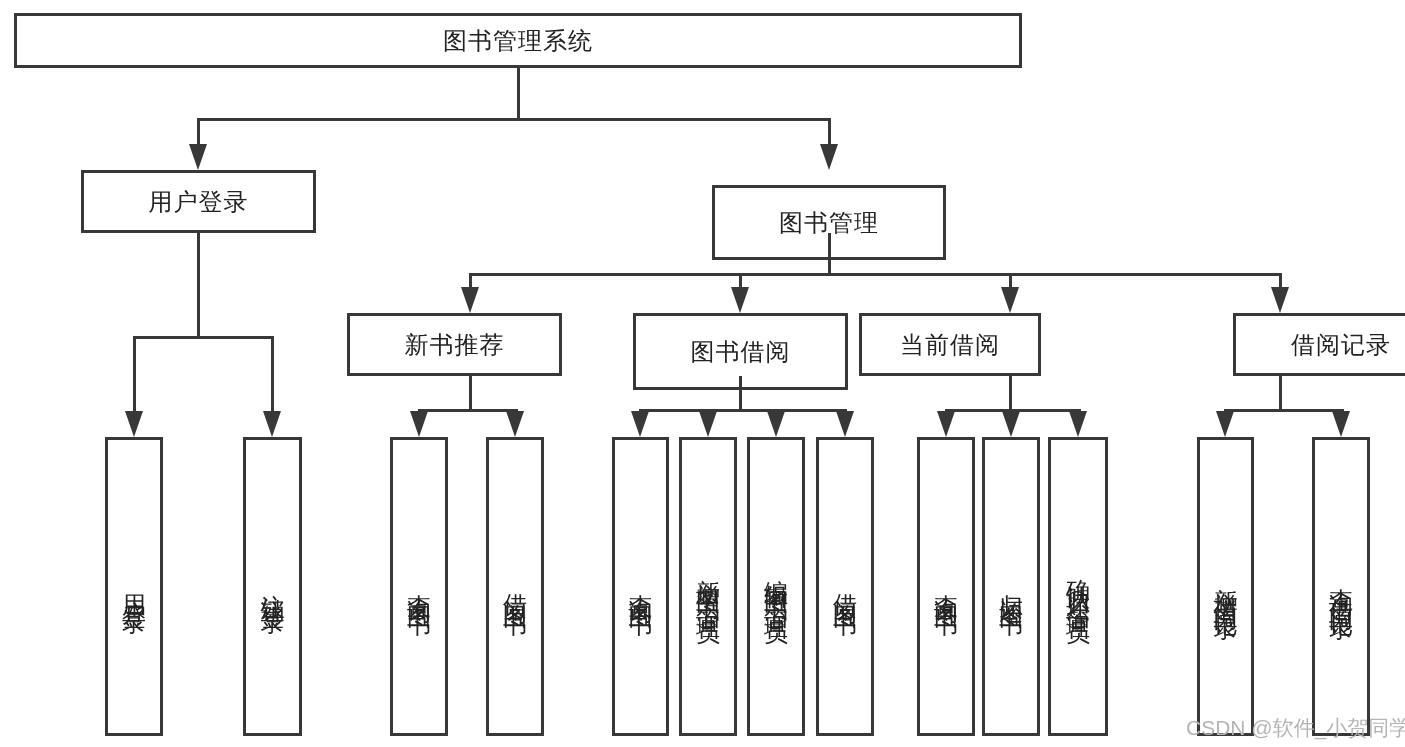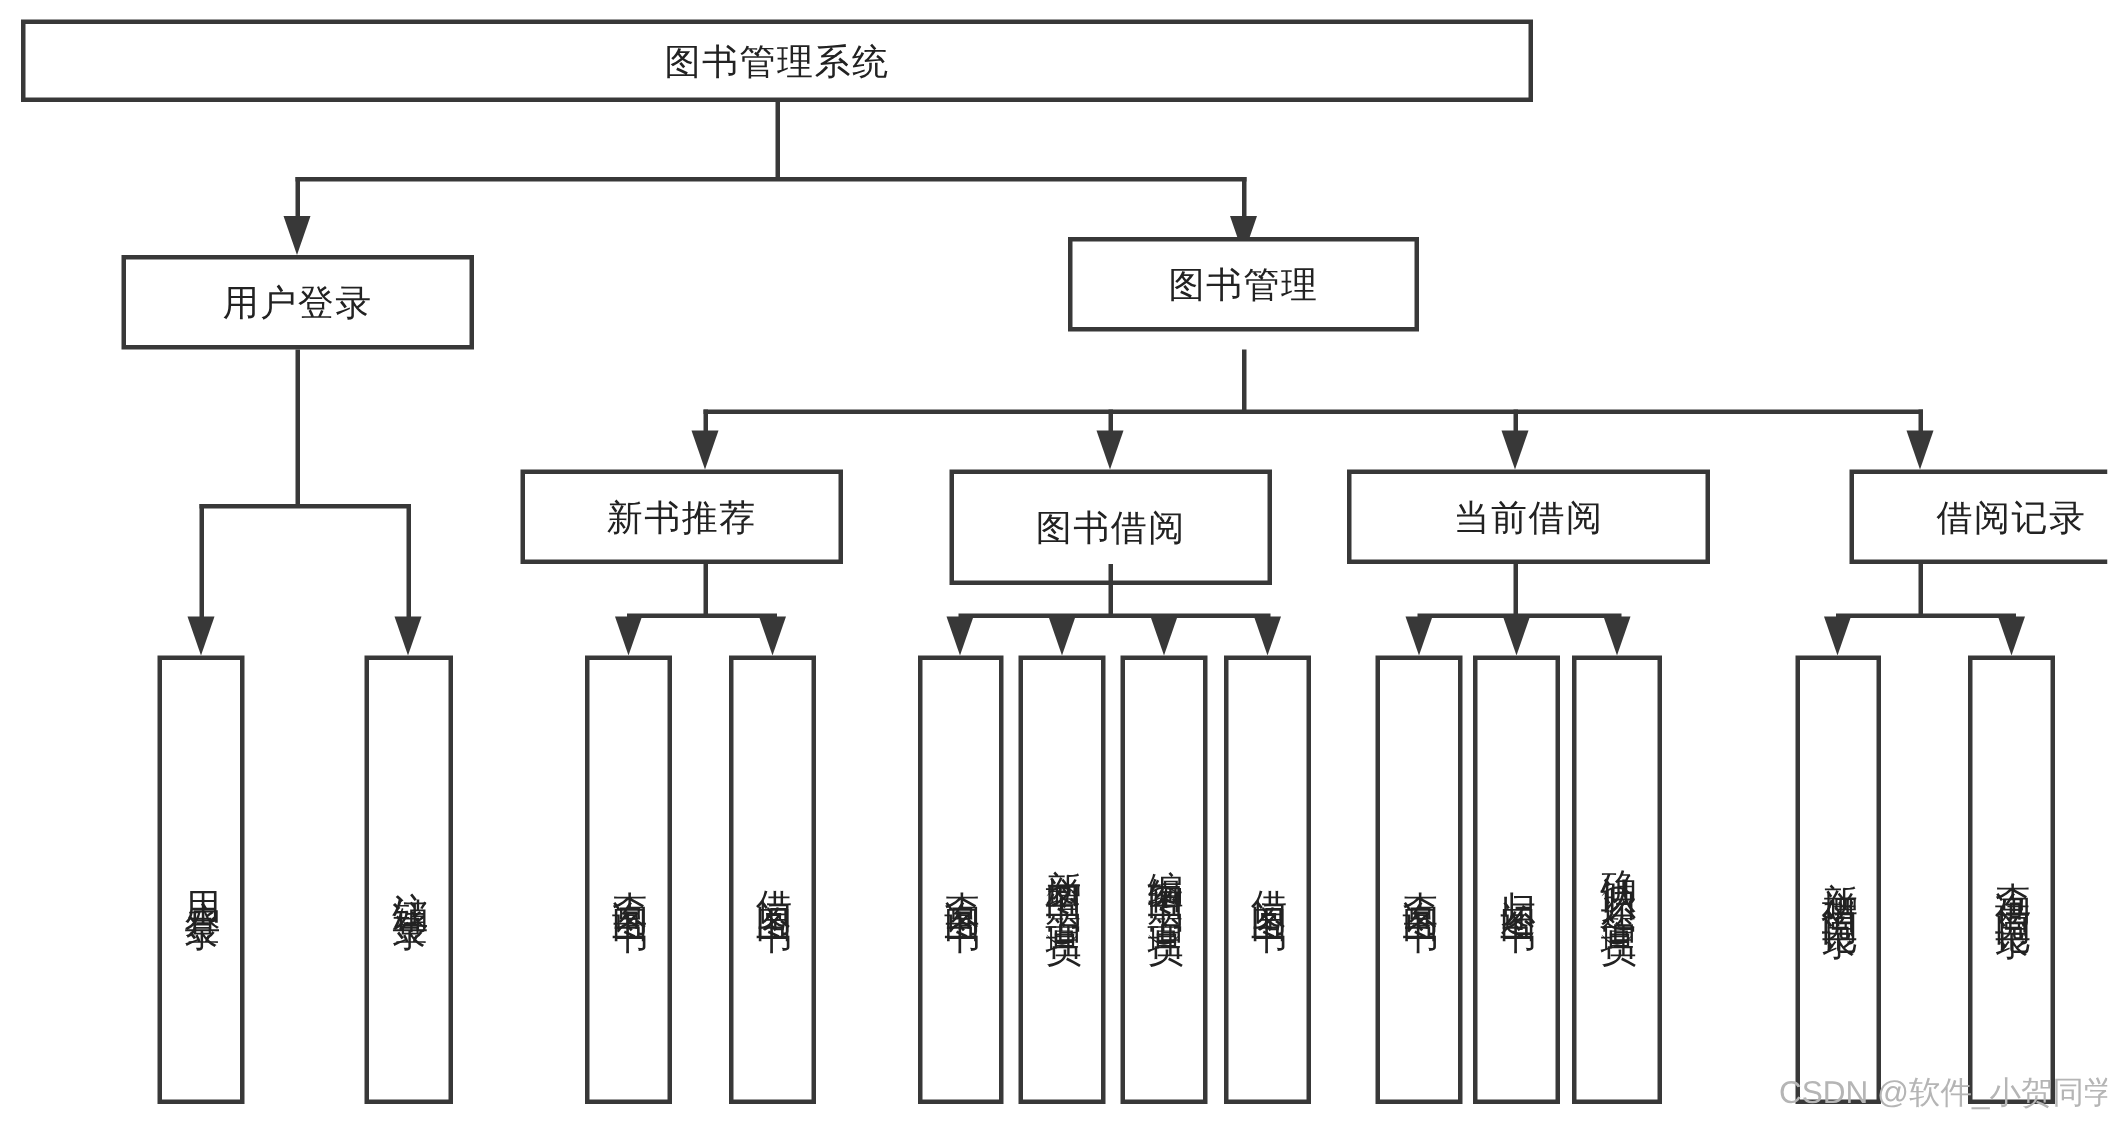--- a/index.html
+++ b/index.html
@@ -69,21 +69,21 @@
   <div class="vline" style="left:517px;top:68px;height:50px"></div>
   <div class="hline" style="left:197px;top:118px;width:634px"></div>
   <div class="vline" style="left:197px;top:118px;height:28px"></div>
   <div class="arrow" style="left:189px;top:144px"></div>
   <div class="vline" style="left:828px;top:118px;height:28px"></div>
   <div class="arrow" style="left:820px;top:144px"></div>
 
   <div class="box" style="left:81px;top:170px;width:235px;height:63px">
     <span>用户登录</span>
   </div>
-  <div class="box" style="left:712px;top:158px;width:234px;height:63px">
+  <div class="box" style="left:712px;top:185px;width:234px;height:75px">
     <span>图书管理</span>
   </div>
 
   <div class="vline" style="left:197px;top:233px;height:103px"></div>
   <div class="hline" style="left:133px;top:336px;width:141px"></div>
   <div class="vline" style="left:133px;top:336px;height:77px"></div>
   <div class="arrow" style="left:125px;top:411px"></div>
   <div class="vline" style="left:271px;top:336px;height:77px"></div>
   <div class="arrow" style="left:263px;top:411px"></div>
 
@@ -97,21 +97,21 @@
   <div class="arrow" style="left:1001px;top:287px"></div>
   <div class="vline" style="left:1279px;top:273px;height:16px"></div>
   <div class="arrow" style="left:1271px;top:287px"></div>
 
   <div class="box" style="left:347px;top:313px;width:215px;height:63px">
     <span>新书推荐</span>
   </div>
   <div class="box" style="left:633px;top:313px;width:215px;height:77px">
     <span>图书借阅</span>
   </div>
-  <div class="box" style="left:898px;top:313px;width:242px;height:63px">
+  <div class="box" style="left:859px;top:313px;width:182px;height:63px">
     <span>当前借阅</span>
   </div>
   <div class="box" style="left:1233px;top:313px;width:216px;height:63px">
     <span>借阅记录</span>
   </div>
 
   <div class="vline" style="left:469px;top:376px;height:36px"></div>
   <div class="hline" style="left:418px;top:409px;width:100px"></div>
   <div class="arrow" style="left:410px;top:411px"></div>
   <div class="arrow" style="left:506px;top:411px"></div>

